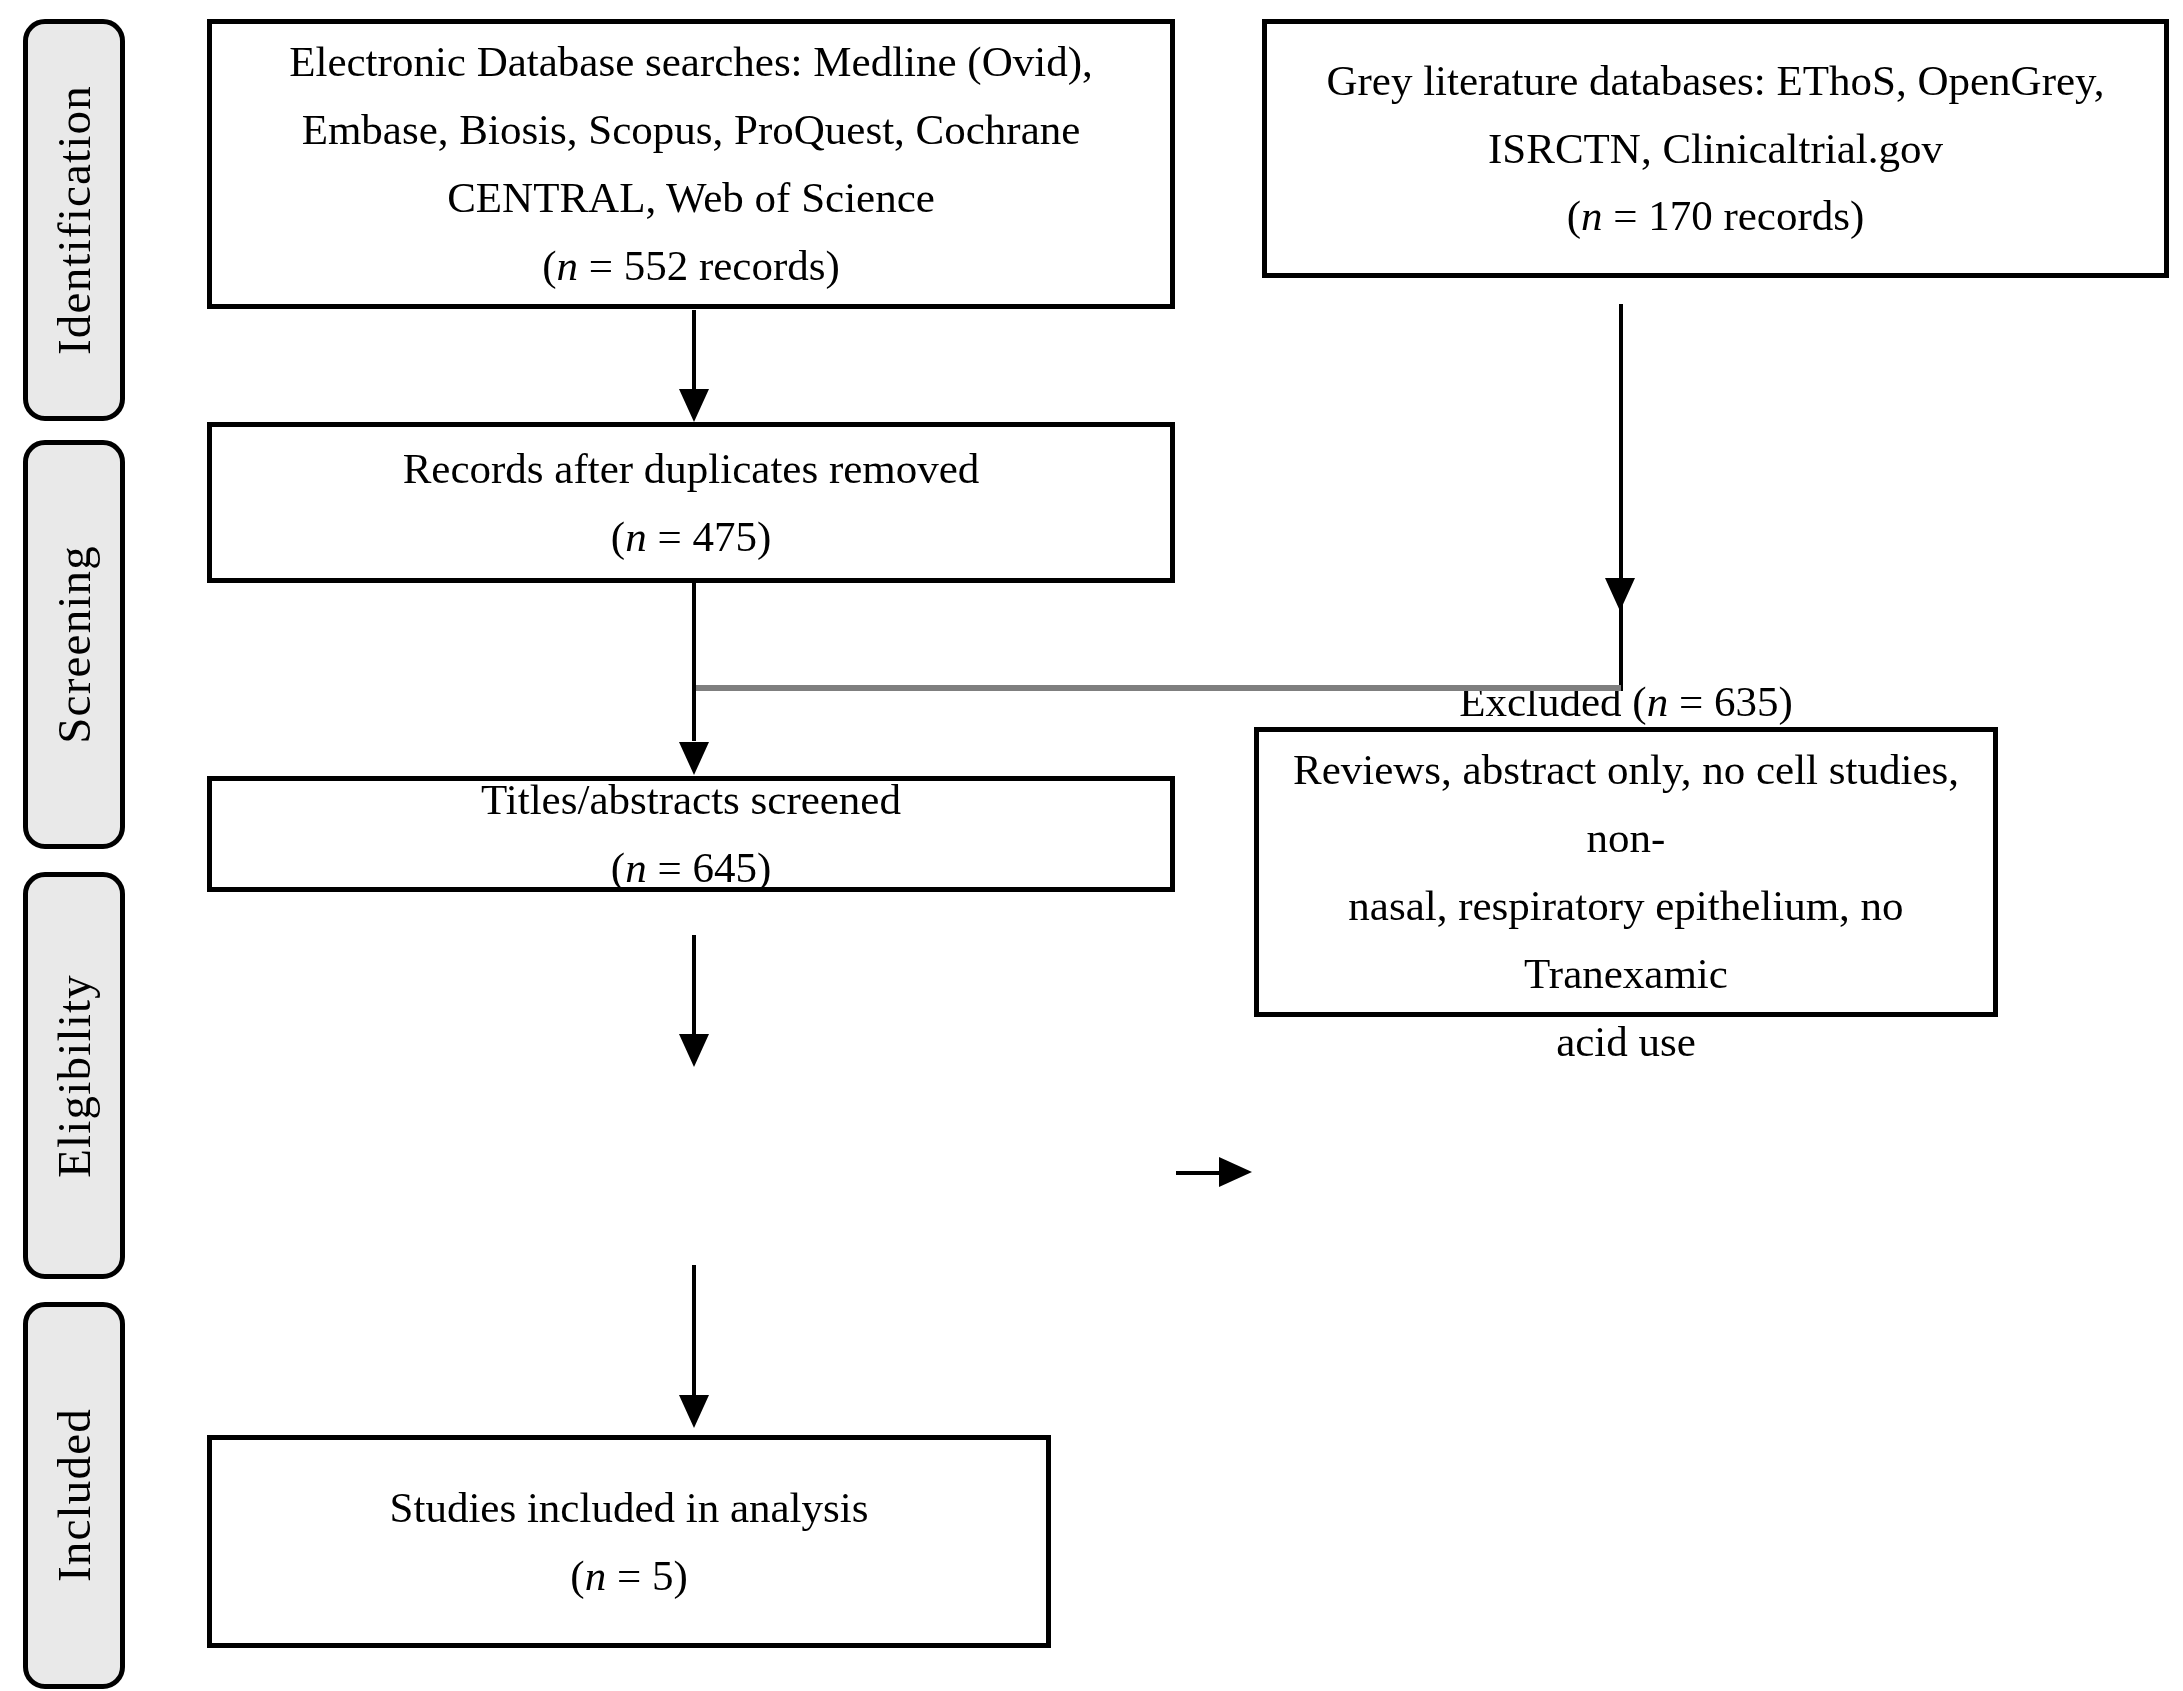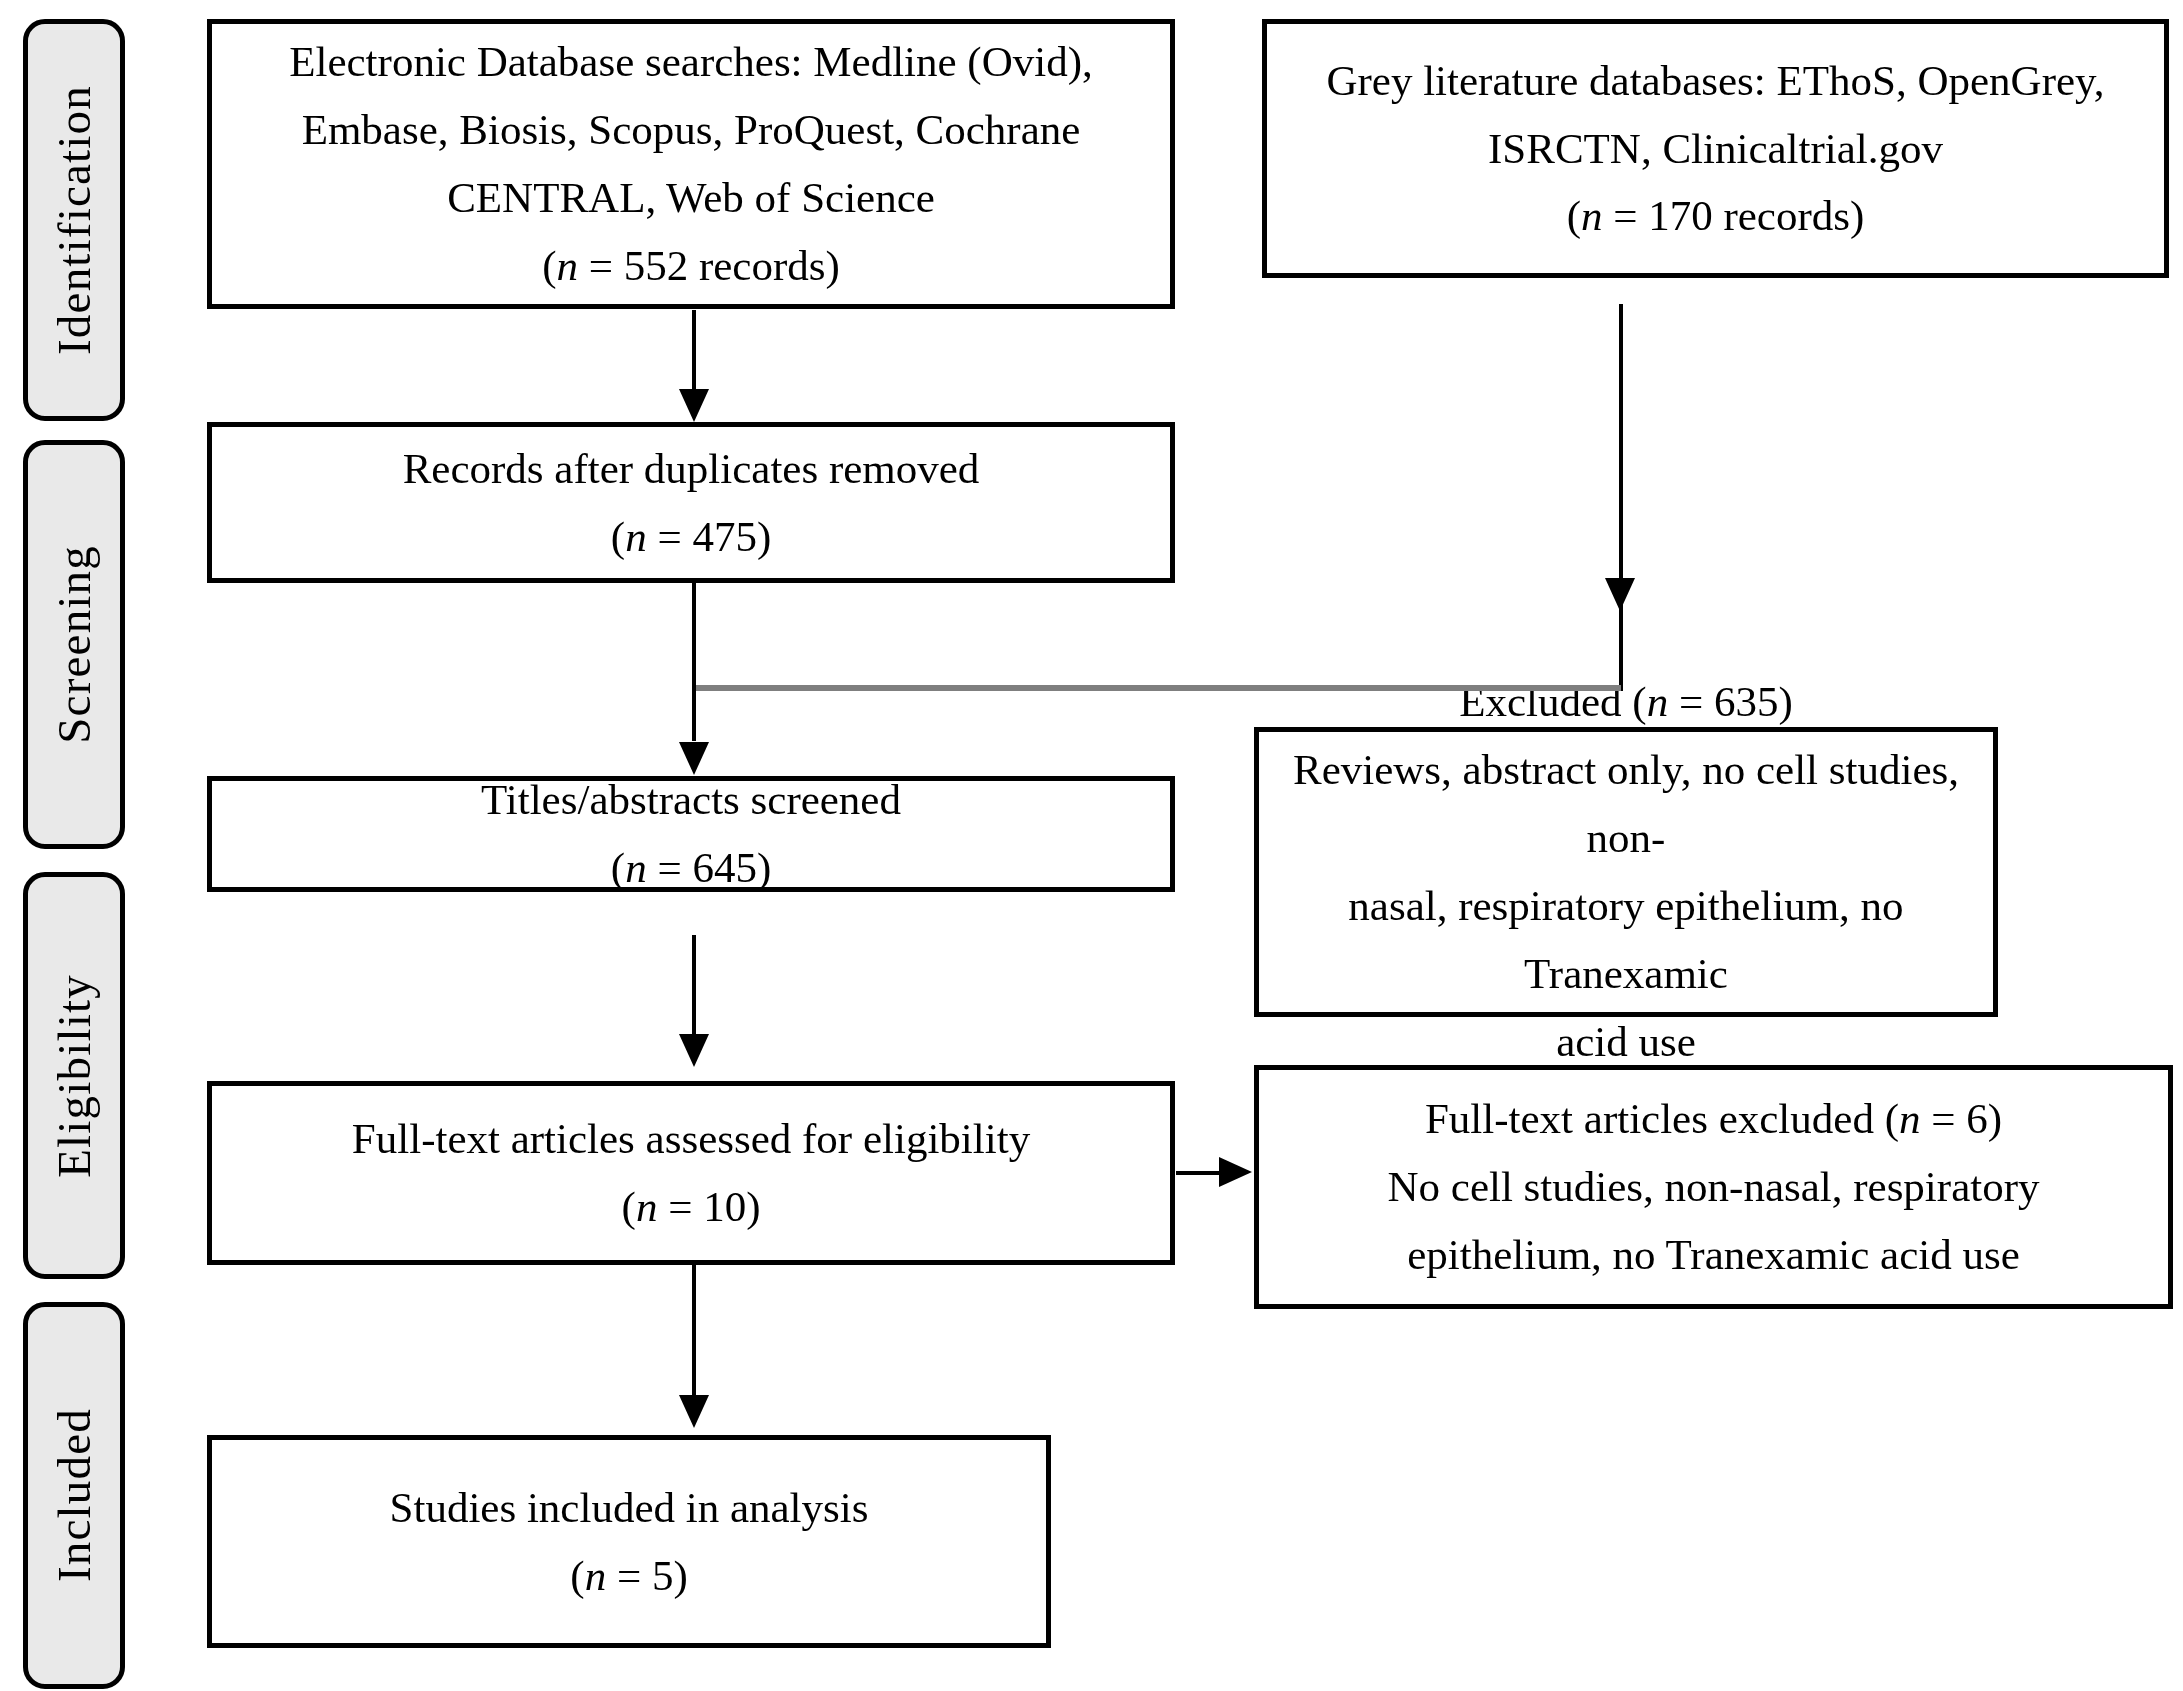--- a/index.html
+++ b/index.html
@@ -128,34 +128,21 @@
 
   <div class="box" style="left:1254px;top:727px;width:744px;height:290px">
     <div class="box-text">
       <div class="nline"><span>Excluded (</span><i>n</i><span> = 635)</span></div>
       <div><span class="ml">Reviews, abstract only, no cell studies, non-
 nasal, respiratory epithelium, no Tranexamic
 acid use</span></div>
     </div>
   </div>
 
-  <div class="box" style="left:207px;top:1081px;width:968px;height:184px">
-    <div class="box-text">
-      <span class="ml">Full-text articles assessed for eligibility</span>
-      <div class="nline"><span>(</span><i>n</i><span> = 10)</span></div>
-    </div>
-  </div>
 
-  <div class="box" style="left:1254px;top:1065px;width:919px;height:244px">
-    <div class="box-text">
-      <div class="nline"><span>Full-text articles excluded (</span><i>n</i><span> = 6)</span></div>
-      <div><span class="ml">No cell studies, non-nasal, respiratory
-epithelium, no Tranexamic acid use</span></div>
-    </div>
-  </div>
 
   <div class="box" style="left:207px;top:1435px;width:844px;height:213px">
     <div class="box-text">
       <span class="ml">Studies included in analysis</span>
       <div class="nline"><span>(</span><i>n</i><span> = 5)</span></div>
     </div>
   </div>
 
   <div class="vline" style="left:692px;top:310px;height:101px"></div>
   <div class="arrow-down" style="left:679px;top:389px"></div>

